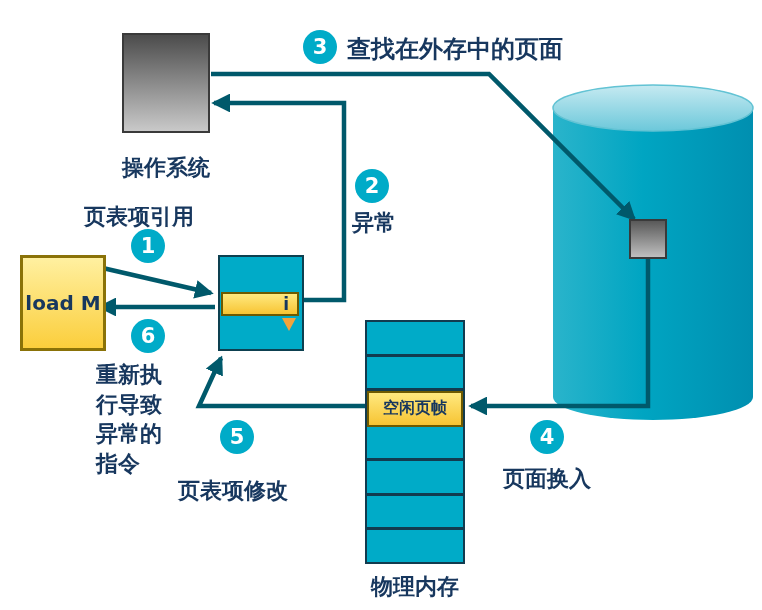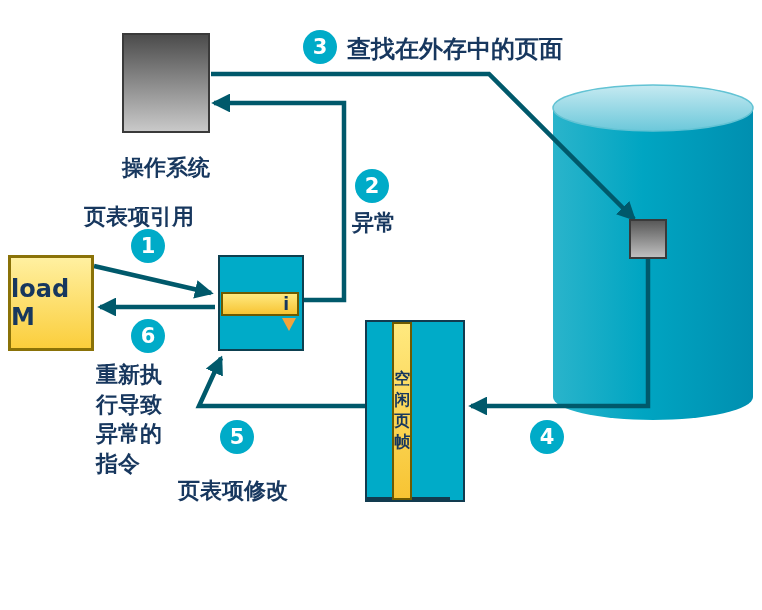--- a/index.html
+++ b/index.html
@@ -19,36 +19,36 @@
   .layer{position:absolute;left:0;top:0;}
 
   
   .arrow{fill:none;stroke:var(--arrow);stroke-width:4.5;}
   .arrow-head{fill:var(--arrow);}
   .cyl-top-stroke{stroke:#63c3d4;stroke-width:1.5;}
 
   
   .os-box{position:absolute;left:122px;top:33px;width:88px;height:100px;
     background:linear-gradient(to bottom,#4c4c4c,#c9c9c9);border:2px solid #3a3a3a;}
-  .load-box{position:absolute;left:8px;top:255px;width:86px;height:96px;
+  .load-box{position:absolute;left:20px;top:255px;width:86px;height:96px;
     background:linear-gradient(to bottom,#fff0a0,#fbce3c);border:3px solid #8a7208;
     display:flex;align-items:center;justify-content:center;
-    font-weight:bold;font-size:24px;color:var(--navy);}
+    font-weight:bold;font-size:20px;color:var(--navy);}
   .pt-box{position:absolute;left:218px;top:255px;width:86px;height:96px;
     background:var(--teal);border:2px solid #0d4050;}
   .pt-entry{position:absolute;left:1px;top:35px;width:78px;height:24px;
     background:linear-gradient(to bottom,#ffe97f,#f7c433);border:2px solid var(--yellow-border);}
   .pt-i{position:absolute;right:8px;top:0;line-height:20px;
     font-weight:bold;font-size:17px;color:var(--navy);}
   .pt-pointer{position:absolute;left:62px;top:61px;width:0;height:0;
     border-left:7px solid transparent;border-right:7px solid transparent;
     border-top:13px solid #f2a33c;}
-  .mem{position:absolute;left:365px;top:320px;width:100px;height:182px;
+  .mem{position:absolute;left:365px;top:320px;width:100px;height:244px;
     background:var(--teal);border:2px solid var(--grid);
-    display:flex;flex-direction:row;}
+    display:flex;flex-direction:column;}
   .mem-row{flex:1;border-bottom:3px solid var(--grid);}
   .mem-row:last-child{border-bottom:none;}
   .mem-row.free{background:linear-gradient(to bottom,#ffe97f,#f7c433);
     border:2px solid var(--yellow-border);display:flex;align-items:center;justify-content:center;
     font-weight:bold;font-size:16px;color:var(--navy);}
 
   
   .circle{position:absolute;width:34px;height:34px;border-radius:50%;
     background:var(--teal);color:#fff;font-size:21px;font-weight:bold;
     display:flex;align-items:center;justify-content:center;}
@@ -126,27 +126,29 @@
     <div class="mem-row"></div>
     <div class="mem-row"></div>
     <div class="mem-row free">
       <span>空闲页帧</span>
     </div>
     <div class="mem-row"></div>
     <div class="mem-row"></div>
     <div class="mem-row"></div>
     <div class="mem-row"></div>
   </div>
+  <div class="lbl mem-lbl">物理内存</div>
 
   <div class="circle c1">1</div>
   <div class="circle c2">2</div>
   <div class="circle c3">3</div>
   <div class="circle c4">4</div>
   <div class="circle c5">5</div>
   <div class="circle c6">6</div>
 
   <div class="lbl s1-lbl">页表项引用</div>
   <div class="lbl s2-lbl">异常</div>
   <div class="lbl lbl-lg s3-lbl">查找在外存中的页面</div>
+  <div class="lbl s4-lbl">页面换入</div>
   <div class="lbl s5-lbl">页表项修改</div>
   <div class="lbl s6-lbl">重新执行导致异常的指令</div>
 
 </div>
 
 </body></html>

